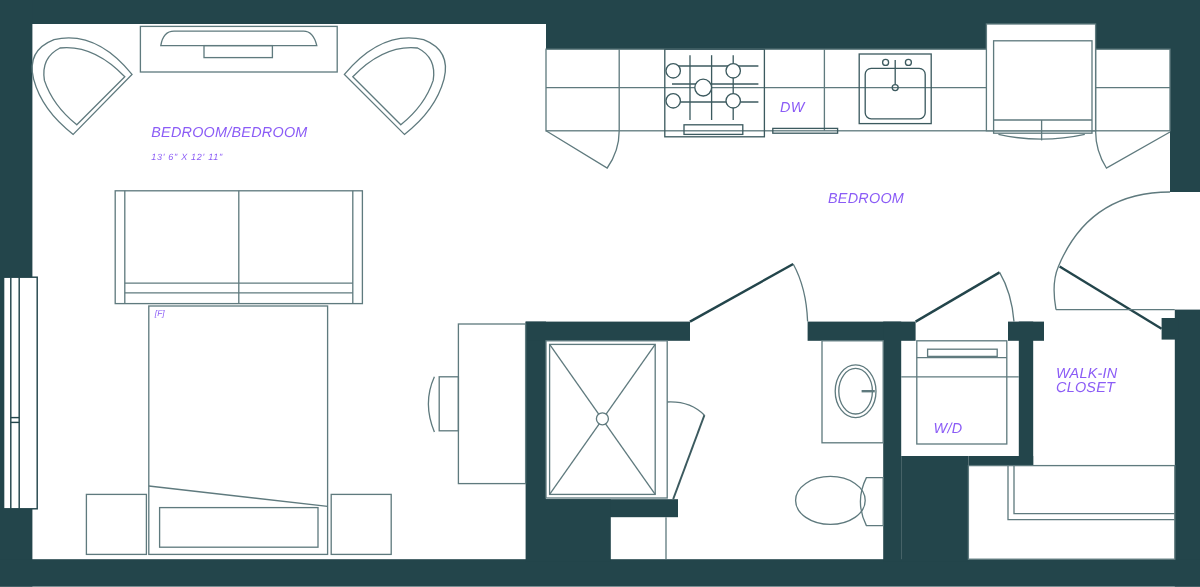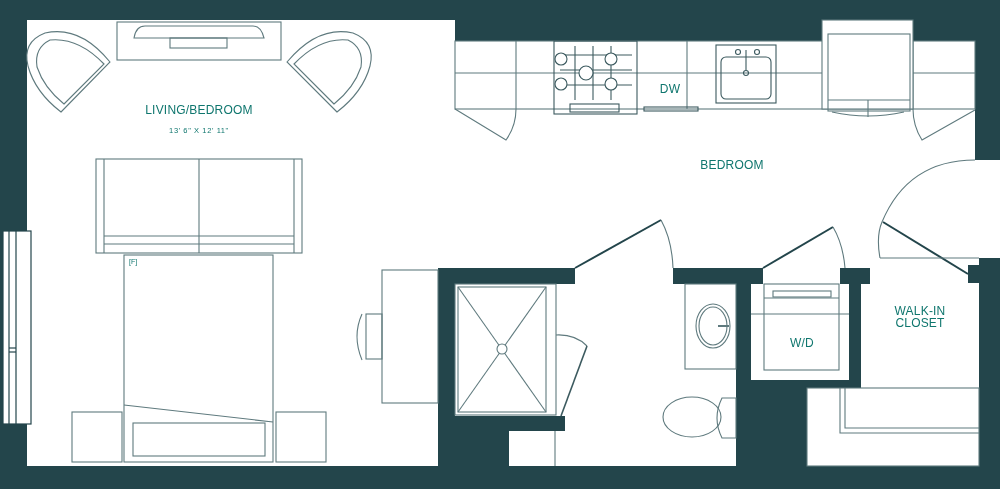--- a/index.html
+++ b/index.html
@@ -1,18 +1,18 @@
 <!DOCTYPE html>
 <html><head>
 <meta charset="utf-8">
 <style>
   html, body { margin: 0; padding: 0; background: #ffffff; }
   body { width: 1000px; height: 489px; overflow: hidden; position: relative; font-family: "Liberation Sans", sans-serif; }
   svg { position: absolute; left: 0; top: 0; }
-  .lbl { position: absolute; color: #0f766e; font-family: "Liberation Sans", sans-serif; text-align: center; white-space: nowrap; }
+  .lbl { position: absolute; color: #8b5cf6; font-family: "Liberation Sans", sans-serif; white-space: nowrap; font-style: italic; }
   .room { font-size: 12px; letter-spacing: 0.2px; }
   .dim { font-size: 7.5px; letter-spacing: 0.6px; }
   .tiny { font-size: 7px; }
 </style>
 </head>
 <body>
 
 <svg width="1000" height="489" viewBox="0 0 1000 489" xmlns="http://www.w3.org/2000/svg">
   <g fill="#23454b">
 
@@ -179,20 +179,20 @@
     </g>
 
     <g>
       <polyline points="840,388 840,433 979,433"></polyline>
       <polyline points="845,388 845,428 979,428"></polyline>
     </g>
     <rect x="807" y="388" width="172" height="78" fill="none"></rect>
   </g>
 </svg>
 
-<div class="lbl room" style="left:126px; top:103px; width:146px;">LIVING/BEDROOM</div>
+<div class="lbl room" style="left:126px; top:103px; width:146px;">BEDROOM/BEDROOM</div>
 <div class="lbl dim" style="left:126px; top:126px; width:146px;">13' 6" X 12' 11"</div>
 <div class="lbl tiny" style="left:129px; top:258px;">[F]</div>
 <div class="lbl room" style="left:690px; top:158px; width:84px;">BEDROOM</div>
 <div class="lbl room" style="left:650px; top:82px; width:40px;">DW</div>
-<div class="lbl room" style="left:778px; top:336px; width:48px;">W/D</div>
+<div class="lbl room" style="left:778px; top:350px; width:48px;">W/D</div>
 <div class="lbl room" style="left:880px; top:304px; width:80px;">WALK-IN</div>
 <div class="lbl room" style="left:880px; top:316px; width:80px;">CLOSET</div>
 
 </body></html>

